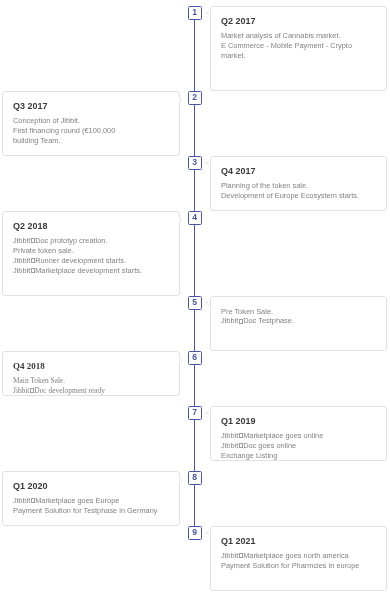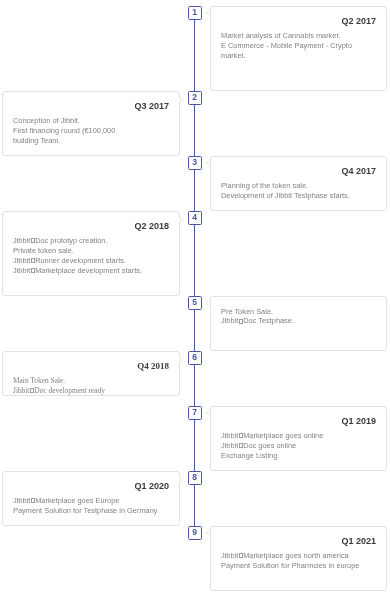--- a/index.html
+++ b/index.html
@@ -50,21 +50,20 @@
     border-radius: 3px;
     background: #ffffff;
     padding: 9.6px 10px 0 10px;
   }
   .card .title {
     font-size: 9px;
     font-weight: 700;
     color: #3a3a3a;
     line-height: 9px;
     margin: 0 0 5.7px 0;
-    text-align: right;
   }
   .card .line {
     font-size: 7.4px;
     color: #828282;
     line-height: 9.8px;
     white-space: nowrap;
   }
   .tofu {
     display: inline-block;
     width: 4.3px;
@@ -89,21 +88,21 @@
   .i3 .arrow { top: 158.5px; left: 205.4px; }
   .i4 .card { top: 211px; left: 2px; width: 178px; height: 85px; }
   .i4 .badge { top: 211px; }
   .i4 .arrow { top: 216.0px; left: 178.3px; }
   .i5 .card { top: 296px; left: 210px; width: 177px; height: 55px; }
   .i5 .badge { top: 296px; }
   .i5 .arrow { top: 298.5px; left: 205.4px; }
   .i6 .card { top: 351px; left: 2px; width: 178px; height: 45px; font-family: Liberation Serif, serif; }
   .i6 .badge { top: 351px; }
   .i6 .arrow { top: 356.0px; left: 178.3px; }
-  .i7 .card { top: 406px; left: 210px; width: 177px; height: 65px; }
+  .i7 .card { top: 406px; left: 210px; width: 177px; height: 55px; }
   .i7 .badge { top: 406px; }
   .i7 .arrow { top: 408.5px; left: 205.4px; }
   .i8 .card { top: 471px; left: 2px; width: 178px; height: 55px; }
   .i8 .badge { top: 471px; }
   .i8 .arrow { top: 476.0px; left: 178.3px; }
   .i9 .card { top: 526px; left: 210px; width: 177px; height: 65px; }
   .i9 .badge { top: 526px; }
   .i9 .arrow { top: 528.5px; left: 205.4px; }
 </style>
 </head>
@@ -132,21 +131,21 @@
     </div>
     <svg class="arrow" width="8" height="8" viewBox="0 0 8 8">
       <path d="M1.1 1.6 L4.3 3.9 L1.1 6.2" fill="#ffffff" stroke="#e2e2e2" stroke-width="0.9" stroke-linejoin="miter"></path>
     </svg>
     <div class="badge">2</div>
   </div>
   <div class="item i3">
     <div class="card">
       <div class="title">Q4 2017</div>
       <div class="line">Planning of the token sale.</div>
-      <div class="line">Development of Jibbit Testphase starts.</div>
+      <div class="line">Development of Europe Ecosystem starts.</div>
     </div>
     <svg class="arrow" width="8" height="8" viewBox="0 0 8 8">
       <path d="M4.4 1.6 L1.2 3.9 L4.4 6.2" fill="#ffffff" stroke="#e2e2e2" stroke-width="0.9" stroke-linejoin="miter"></path>
     </svg>
     <div class="badge">3</div>
   </div>
   <div class="item i4">
     <div class="card">
       <div class="title">Q2 2018</div>
       <div class="line">Jibbit<span class="tofu"></span>Doc prototyp creation.</div>

